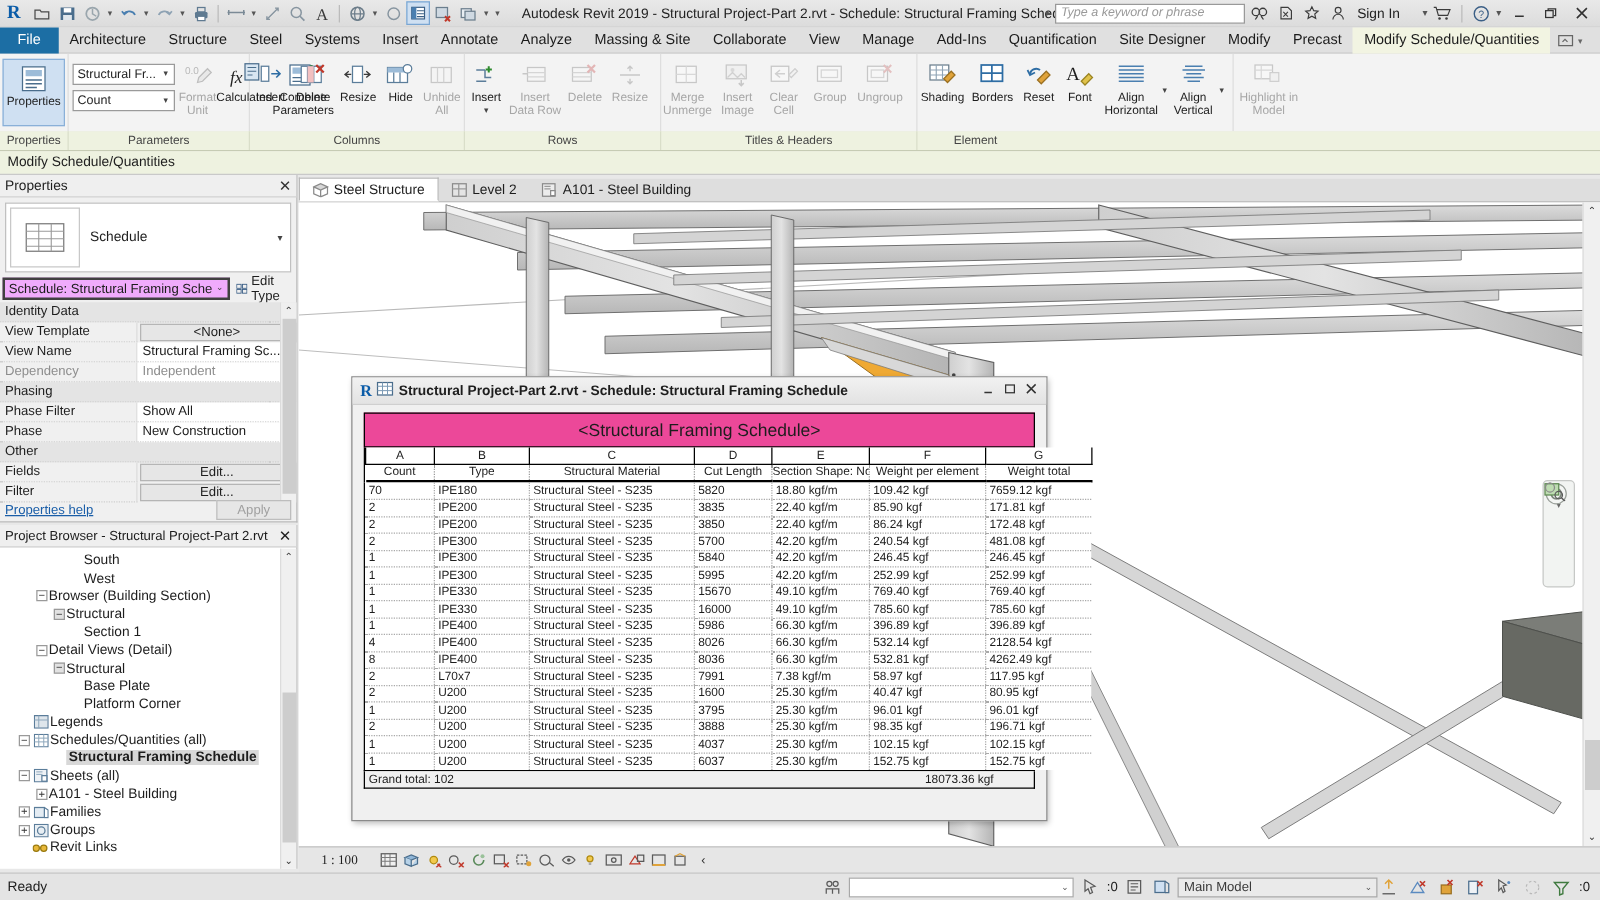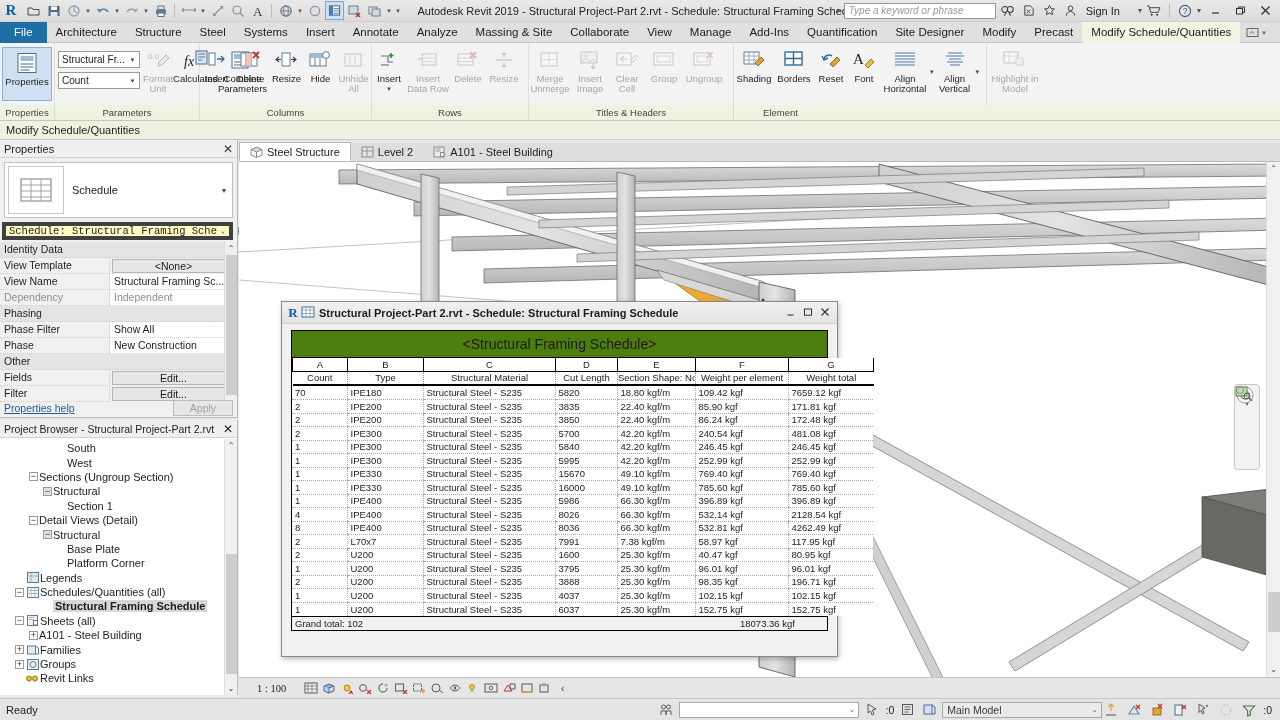--- a/index.html
+++ b/index.html
@@ -97,22 +97,22 @@
   .palhdr { height:18px; background:#efefef; border-bottom:1px solid #d2d2d2;
     display:flex; align-items:center; padding:0 4px; font-size:11px; }
   .palhdr .x { margin-left:auto; font-size:12px; color:#333; }
   .typesel { height:56px; background:#fff; border:1px solid #c0c0c0; margin:4px;
     display:flex; align-items:center; }
   .typesel .thumb { width:56px; height:48px; margin-left:3px; border:1px solid #c8c8c8; background:#fff;
     display:flex; align-items:center; justify-content:center; }
   .typesel .tname { margin-left:8px; font-size:11px; }
   .typesel .tarrow { margin-left:auto; margin-right:6px; font-size:8px; color:#444; }
   .typerow { display:flex; align-items:center; height:18px; margin:0 2px 2px 2px; gap:2px; }
-  .typerow .tbox { flex:1; height:18px; background:#fef9c3; border:4px solid #404040; font-size:10.5px;
-     line-height:16px; padding-left:3px; display:flex; align-items:center;font-family:Liberation Mono, monospace; }
+  .typerow .tbox { flex:1; height:18px; background:#f0abfc; border:2px solid #404040; font-size:10.5px;
+     line-height:16px; padding-left:3px; display:flex; align-items:center; }
   .typerow .tbox .cv { flex:1; overflow:hidden; white-space:nowrap; }
   .typerow .tbox .ca { width:12px; text-align:center; font-size:7px; color:#444; }
   .edittype { display:flex; align-items:center; gap:3px; font-size:10.5px; padding:0 3px; }
   .ptable { margin:0 0 0 0; font-size:10.5px; position:relative; }
   .prow { display:flex; height:16px; align-items:stretch; }
   .prow .pk { width:110px; border-bottom:1px dotted #cfcfcf; border-right:1px solid #dcdcdc;
     padding-left:4px; line-height:15px; background:#f0f0f0; }
   .prow .pv { flex:1; border-bottom:1px dotted #cfcfcf; padding-left:4px; line-height:15px; background:#fff; }
   .prow.grp { background:#e4e4e4; }
   .prow.grp .pk { background:#e4e4e4; border-right:none; width:auto; flex:1; font-weight:normal; }
@@ -199,21 +199,21 @@
     background:#f0f0f0; border:1px solid #8a8a8a; box-shadow:1px 2px 5px rgba(0,0,0,0.28);
   }
   .dlg-title { height:22px; background:linear-gradient(#f1f1f1,#e3e3e3); display:flex; align-items:center;
     padding:0 3px; border-bottom:1px solid #cfcfcf; }
   .dlg-title .dr { width:16px; color:#0b5ca8; font-weight:bold; font-size:13px; text-align:center;
     font-family:"Liberation Serif",serif;}
   .dlg-title .dt { font-size:11px; font-weight:bold; margin-left:4px; }
   .dlg-title .dbtns { margin-left:auto; display:flex; align-items:center; gap:7px; padding-right:4px; font-size:11px; color:#222; }
   .dlg-body { position:absolute; top:22px; left:0; right:0; bottom:0; padding:6px 9px 8px 9px; }
   .sch-title {
-    border:1px solid #000; background:#4d7c0f; height:28px; display:flex; align-items:center;
+    border:1px solid #000; background:#ec4899; height:28px; display:flex; align-items:center;
     justify-content:center; font-size:14px; font-family:"Liberation Sans", sans-serif;
   }
   table.sch { border-collapse:collapse; width:100%; table-layout:fixed; background:#fff; }
   table.sch td, table.sch th { font-size:9.5px; font-weight:normal; padding:0 0 0 3px; height:13.5px;
     white-space:nowrap; overflow:hidden; text-align:left; }
   tr.colltr td { text-align:center; border:1px solid #000; border-top:none; height:13px; font-size:9.5px; padding:0;}
   tr.hdrtr td { text-align:center; border-left:1px dotted #9a9a9a; border-bottom:2px solid #000; height:14px; padding:0;}
   tr.hdrtr td:first-child { border-left:none; }
   .bodywrap { border-left:1px solid #000; border-right:1px solid #000; border-bottom:1px solid #000; }
   .hdrwrap { border-left:1px solid #000; border-right:1px solid #000; }
@@ -811,21 +811,21 @@
         <div class="tnode">
           <span style="display:inline-block;width:56px"></span>
           <span class="tog"></span>
           <span class="tlabel">West</span>
         </div>
         <div class="tnode">
           <span style="display:inline-block;width:28px"></span>
           <span class="tog">
             <span style="display:inline-block;width:9px;height:9px;border:1px solid #9a9a9a;line-height:7px;text-align:center;font-size:9px;background:#fff;">−</span>
           </span>
-          <span class="tlabel">Sections (Ungroup Section)</span>
+          <span class="tlabel">Browser (Building Section)</span>
         </div>
         <div class="tnode">
           <span style="display:inline-block;width:42px"></span>
           <span class="tog">
             <span style="display:inline-block;width:9px;height:9px;border:1px solid #9a9a9a;line-height:7px;text-align:center;font-size:9px;background:#e2e2e2;">−</span>
           </span>
           <span class="tlabel">Structural</span>
         </div>
         <div class="tnode">
           <span style="display:inline-block;width:56px"></span>

